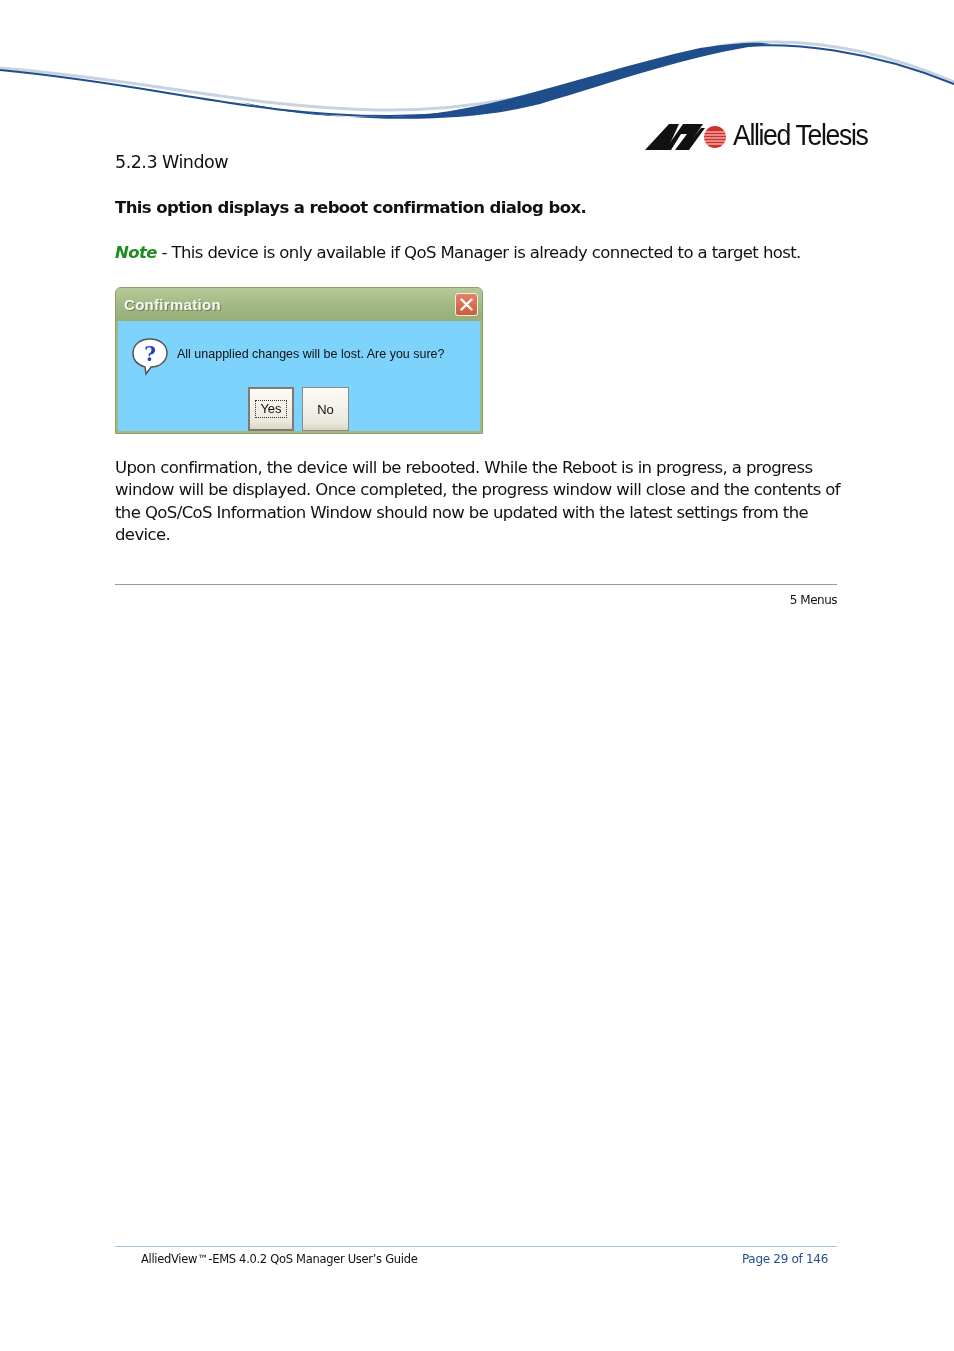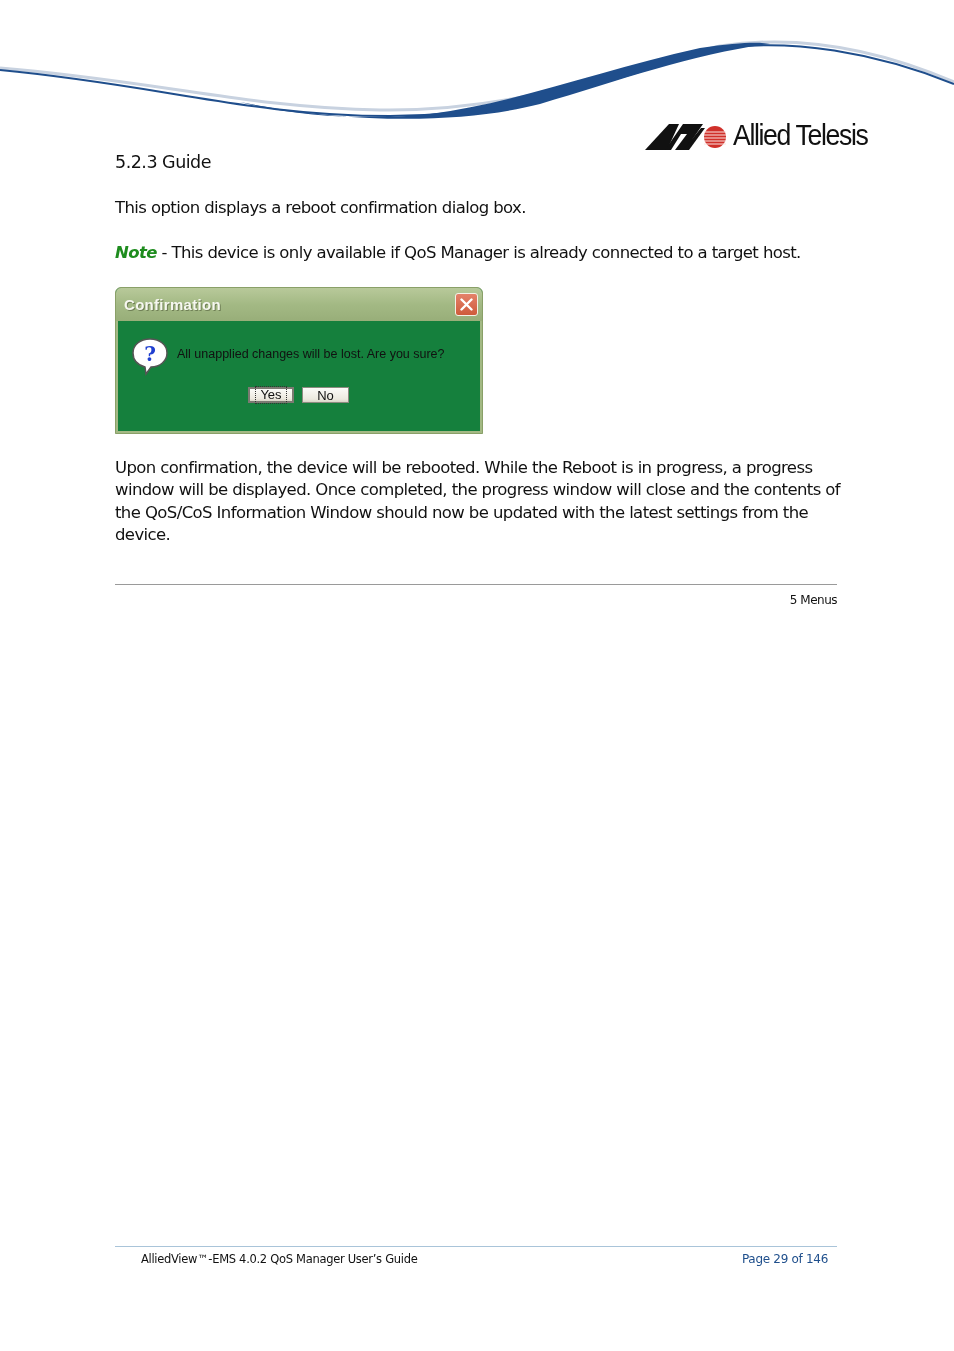--- a/index.html
+++ b/index.html
@@ -14,40 +14,40 @@
   #logo { left:645px; top:120px; width:260px; height:36px;text-align:right; }
   #logo .mark { position:absolute; left:0; top:4px; width:82px; height:26px; }
   #logo .word { position:absolute; left:88px; top:-1px; font-family:"Liberation Sans", sans-serif;
                font-size:29px; letter-spacing:-1.5px; color:#111; transform:scaleX(0.92);
                transform-origin:left center; white-space:nowrap; }
 
   .body-text { font-family:"DejaVu Sans", sans-serif; font-size:16.5px; line-height:22.3px;
                letter-spacing:-0.6px; color:#111; }
 
   #section-title { left:115px; top:151px; font-size:17.5px; letter-spacing:-0.5px; }
-  #intro { left:115px; top:197px; }
+  #intro { left:115px; top:197px;font-weight:bold; }
   #note { left:115px; top:242px; white-space:nowrap; }
   #note .note-label { color:#1e8c1e; font-style:italic;font-weight:bold; }
 
   
   #dialog { left:115px; top:287px; width:368px; height:147px; box-sizing:border-box;
-            background:#15803d; border:1px solid #8aa068; border-radius:6px 6px 0 0; }
+            background:#7dd3fc; border:1px solid #8aa068; border-radius:6px 6px 0 0; }
   #dialog .titlebar { position:absolute; left:0; top:0; right:0; height:33px;
             background:linear-gradient(#b8c99a, #a3b984 50%, #98ae79); border-radius:5px 5px 0 0; }
   #dialog .title { position:absolute; left:8px; top:8px; font-family:"Liberation Sans", sans-serif;
             font-weight:bold; font-size:15px; color:#f6f7f0; text-shadow:1px 1px 0 #6f7f55; letter-spacing:0.3px; }
   #dialog .close { position:absolute; right:4px; top:5px; width:23px; height:23px; box-sizing:border-box;
             background:linear-gradient(#e4826a, #cf5b3b); border:1px solid #f4f1e6; border-radius:3px; }
   #dialog .close svg { position:absolute; left:4px; top:4px; }
   #dialog .frame { position:absolute; left:0; right:0; bottom:0; top:33px;
             border:2px solid #a3b984; border-top:none; box-sizing:border-box; }
   #dialog .qicon { position:absolute; left:14px; top:48px; width:40px; height:40px; }
   #dialog .msg { position:absolute; left:61px; top:59px; font-family:"Liberation Sans", sans-serif;
             font-size:12.5px; color:#111; white-space:nowrap; }
-  .xpbtn { position:absolute; top:99px; height:16px; box-sizing:border-box;
+  .xpbtn { position:absolute; top:99px; height:44px; box-sizing:border-box;
            background:linear-gradient(#fbfbf8, #ece9df 80%, #d9d5c8); border:1px solid #8d8a80;
            font-family:"Liberation Sans", sans-serif; font-size:13px; color:#111;
            display:flex; align-items:center; justify-content:center; }
   #btn-yes { left:132px; width:46px; border:2px solid #7c7a72; }
   #btn-yes span { border:1px dotted #333; padding:0 4px; line-height:16px; }
   #btn-no { left:186px; width:47px; }
 
   #para2 { left:115px; top:457px; width:730px; }
 
   #rule1 { left:115px; top:584px; width:722px; height:1px; background:#9a9a9a; }
@@ -76,21 +76,21 @@
       <line x1="59" y1="8" x2="81" y2="8"></line>
         <line x1="59" y1="11" x2="81" y2="11"></line>
       <line x1="59" y1="14" x2="81" y2="14"></line>
         <line x1="59" y1="17" x2="81" y2="17"></line>
       <line x1="59" y1="20" x2="81" y2="20"></line>
     </g>
   </svg>
   <span class="word">Allied Telesis</span>
 </div>
 
-<div id="section-title" class="abs body-text">5.2.3 Guide</div>
+<div id="section-title" class="abs body-text">5.2.3 Window</div>
 <div id="intro" class="abs body-text">This option displays a reboot confirmation dialog box.</div>
 <div id="note" class="abs body-text">
   <span class="note-label">Note</span><span> - This device is only available if QoS Manager is already connected to a target host.</span>
 </div>
 
 <div id="dialog" class="abs">
   <div class="titlebar">
     <span class="title">Confirmation</span>
     <div class="close">
       <svg width="13" height="13" viewBox="0 0 13 13">

